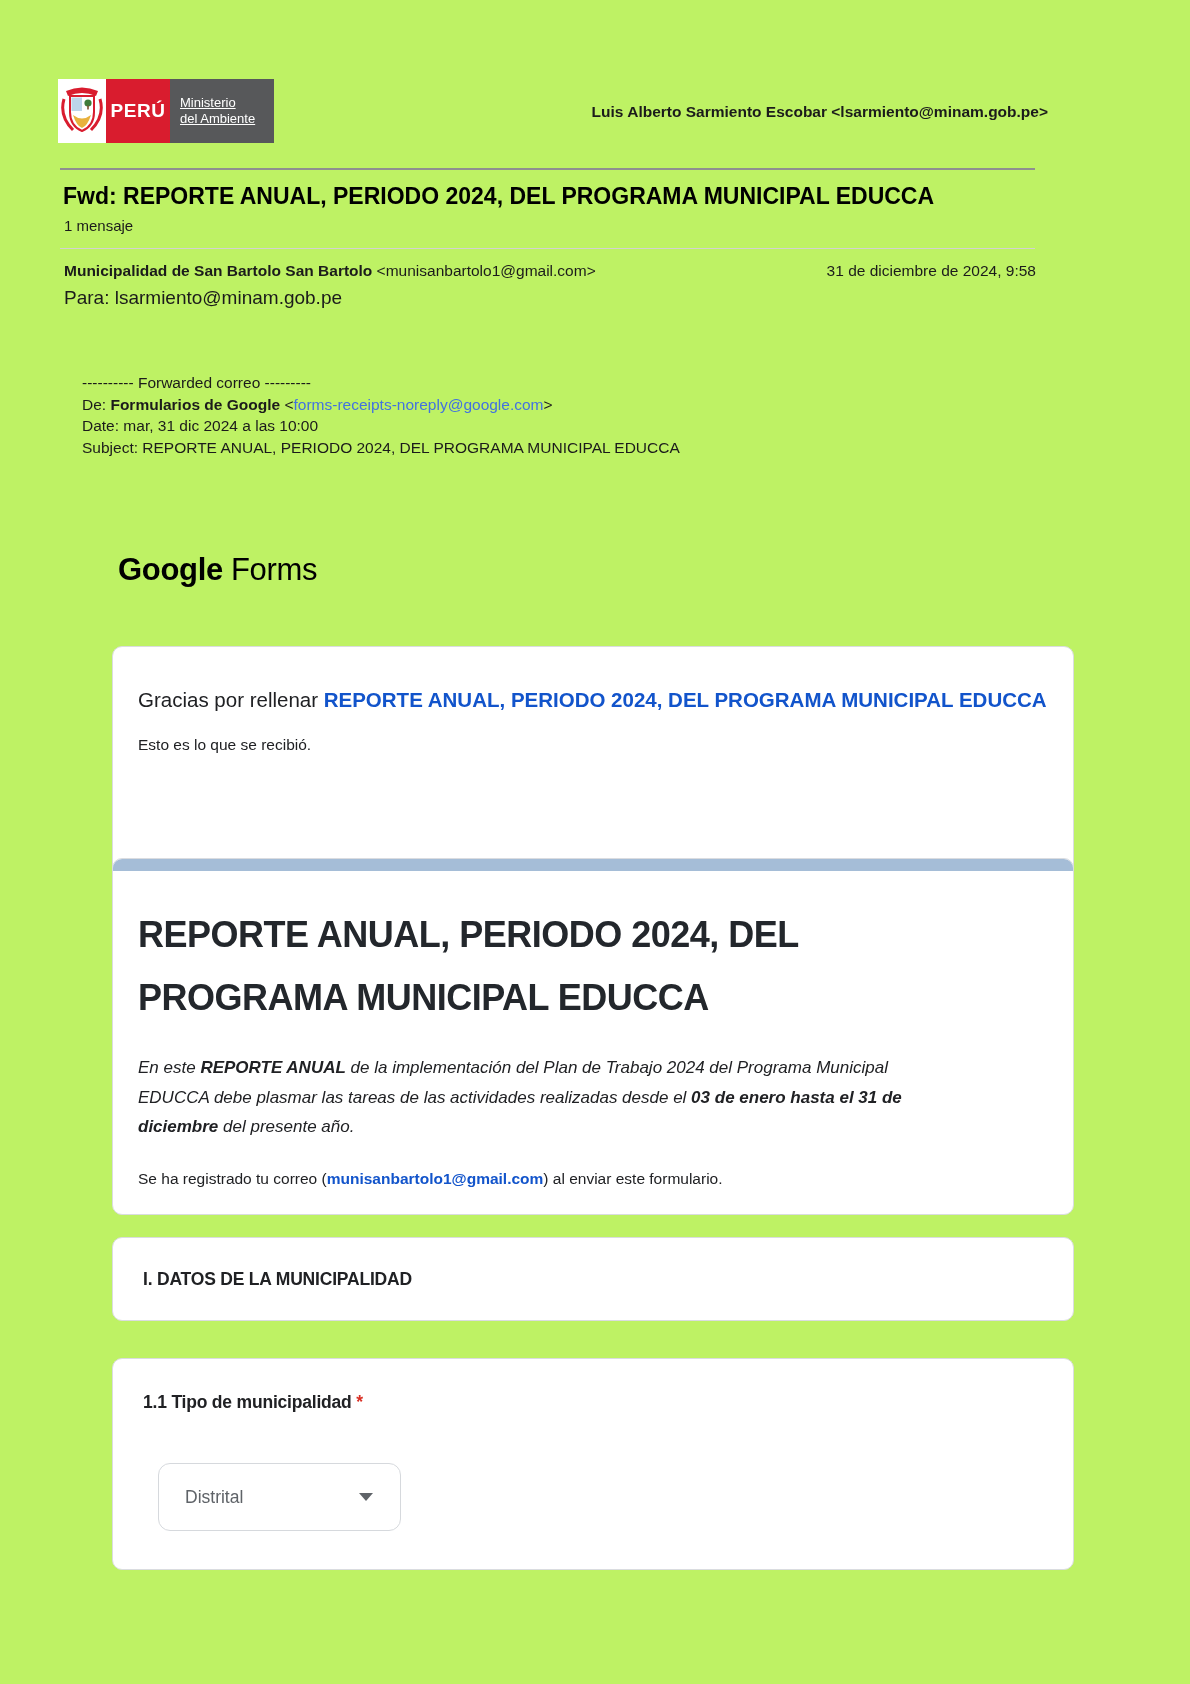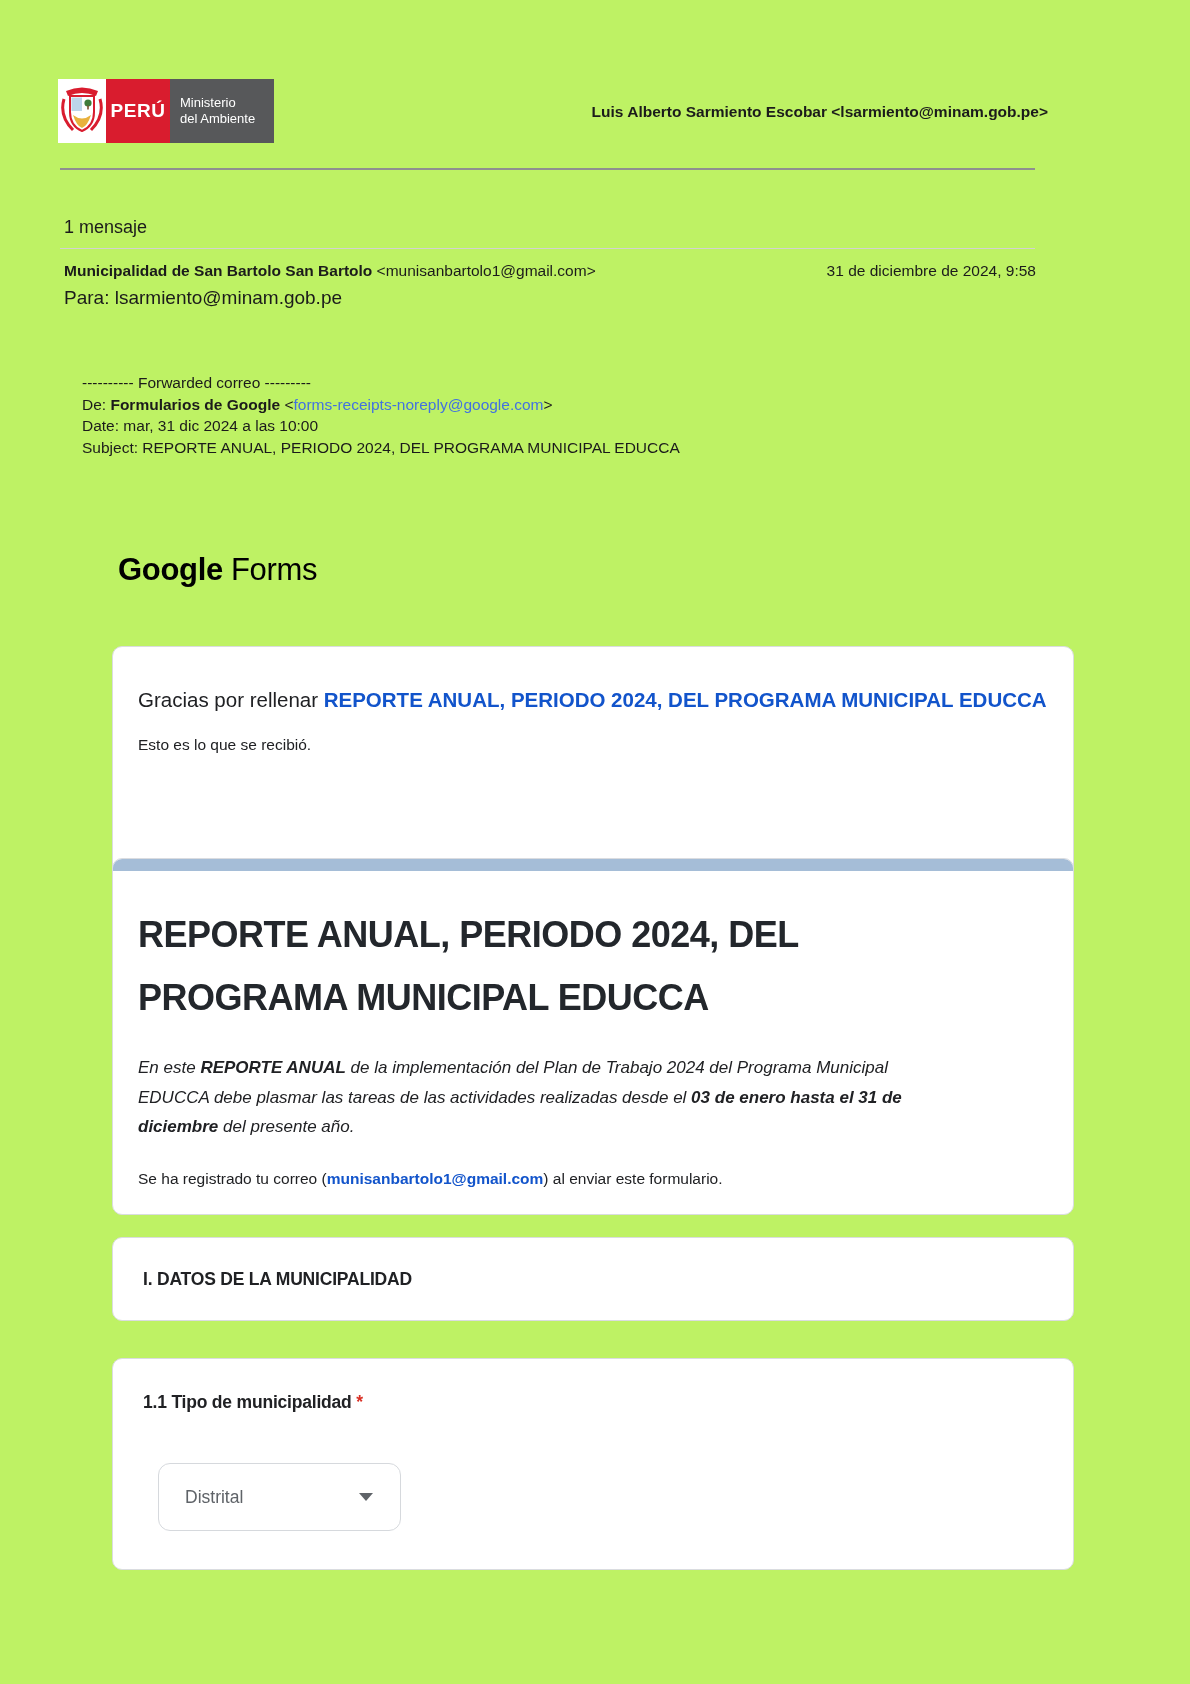--- a/index.html
+++ b/index.html
@@ -5,26 +5,26 @@
   html,body{margin:0;padding:0;background:#fff;}
   .page{position:relative;width:1190px;height:1684px;background:#bef264;
         font-family:"Liberation Sans",sans-serif;color:#202124;overflow:hidden;}
 
   
   .logo{position:absolute;left:58px;top:79px;height:64px;display:flex;}
   .logo .coat{width:48px;background:#fff;display:flex;align-items:center;justify-content:center;}
   .logo .redblk{width:64px;background:#d91c2e;color:#fff;font-size:19px;font-weight:bold;
         display:flex;align-items:center;justify-content:center;letter-spacing:.5px;}
   .logo .grayblk{width:104px;background:#57585a;color:#fff;font-size:13px;line-height:16px;
-        display:flex;flex-direction:column;justify-content:center;padding-left:10px;box-sizing:border-box;}
+        display:flex;flex-direction:column;justify-content:center;padding-left:10px;box-sizing:border-box;text-decoration:underline;}
   .recipient{position:absolute;top:103px;right:142px;font-size:15.5px;font-weight:bold;color:#1b1b1b;}
 
   .rule1{position:absolute;left:60px;top:168px;width:975px;height:2px;background:#8f8f8f;}
   .subject{position:absolute;left:63px;top:183px;font-size:23px;font-weight:bold;color:#000;}
-  .msgcount{position:absolute;left:64px;top:217px;font-size:18px;color:#1b1b1b;}
+  .msgcount{position:absolute;left:64px;top:217px;font-size:15px;color:#1b1b1b;}
   .rule2{position:absolute;left:60px;top:248px;width:975px;height:1px;background:#d2d2d2;}
 
   .fromrow{position:absolute;left:64px;top:262px;width:972px;font-size:15.5px;color:#1b1b1b;
         display:flex;justify-content:space-between;}
   .parato{position:absolute;left:64px;top:287px;font-size:19px;color:#1b1b1b;}
 
   .fwd{position:absolute;left:82px;top:372px;font-size:15.5px;line-height:21.5px;color:#1b1b1b;white-space:nowrap;}
   a.lightlink{color:#4272e0;text-decoration:none;cursor:pointer;}
 
   
@@ -83,20 +83,21 @@
     <div class="redblk">PERÚ</div>
     <div class="grayblk">
       <span>Ministerio</span>
       <span>del Ambiente</span>
     </div>
   </div>
 
   <div class="recipient">Luis Alberto Sarmiento Escobar &lt;lsarmiento@minam.gob.pe&gt;</div>
 
   <div class="rule1"></div>
+  <div class="subject">Fwd: REPORTE ANUAL, PERIODO 2024, DEL PROGRAMA MUNICIPAL EDUCCA</div>
   <div class="msgcount">1 mensaje</div>
   <div class="rule2"></div>
 
   <div class="fromrow">
     <span>
       <b>Municipalidad de San Bartolo San Bartolo</b><span> &lt;munisanbartolo1@gmail.com&gt;</span>
     </span>
     <span>31 de diciembre de 2024, 9:58</span>
   </div>
   <div class="parato">Para: lsarmiento@minam.gob.pe</div>

